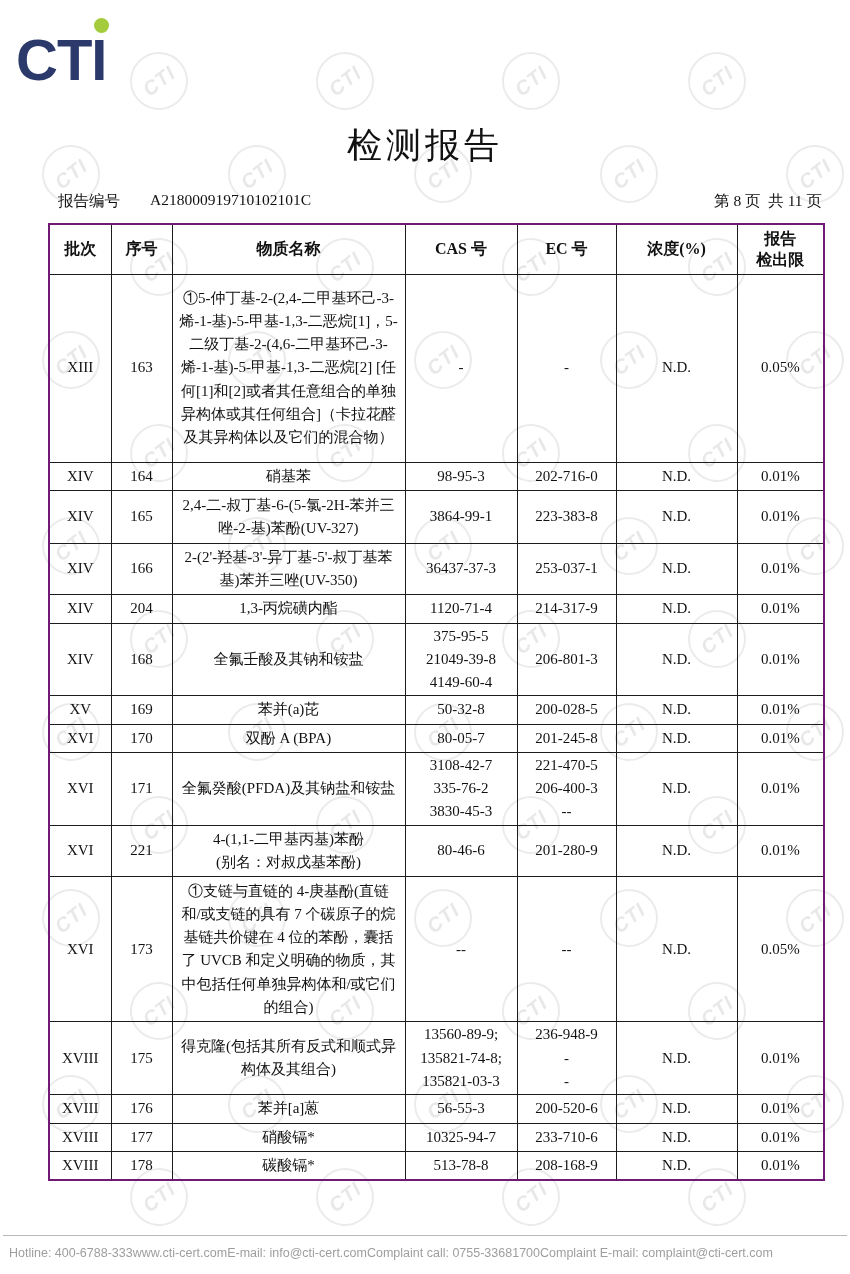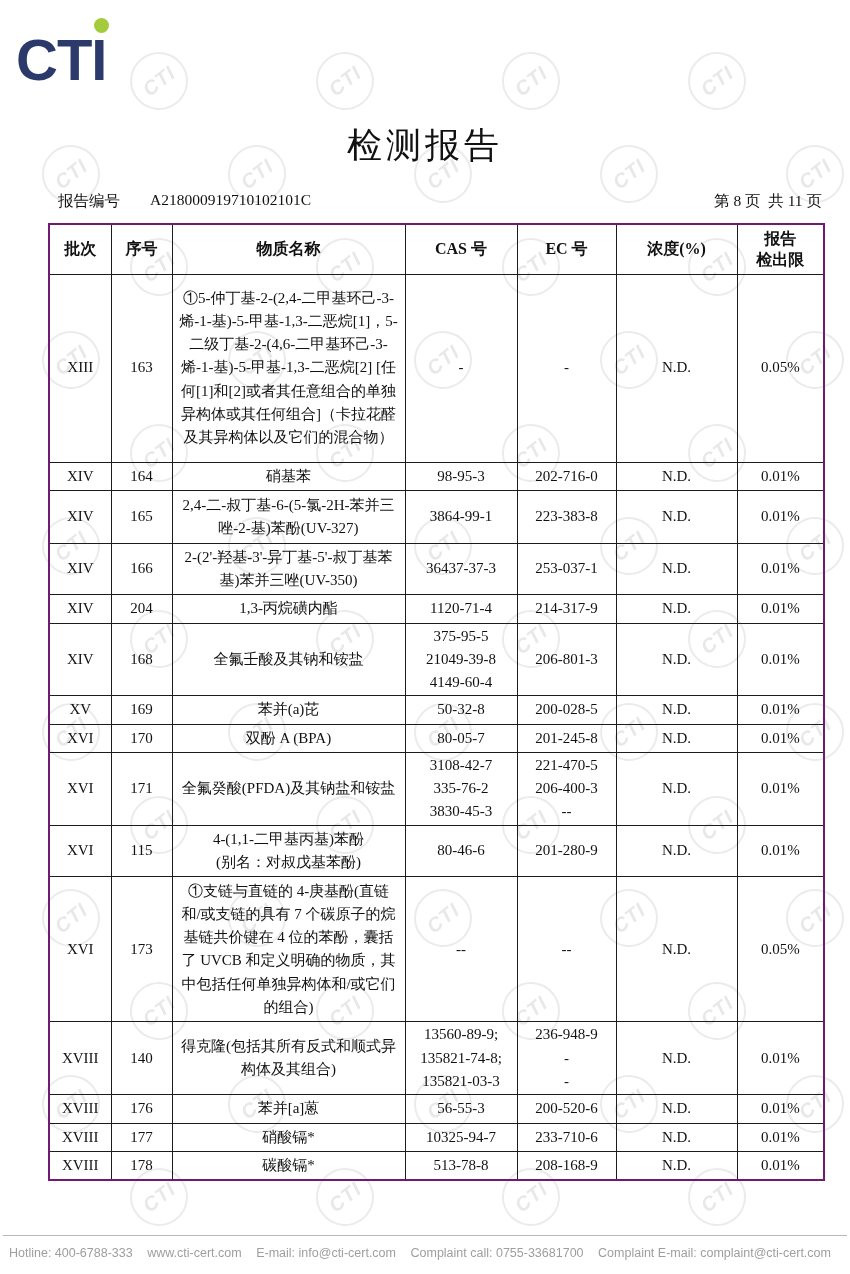--- a/index.html
+++ b/index.html
@@ -81,21 +81,21 @@
     padding: 1px 4px;
     overflow: hidden;
   }
   .report-table th { font-weight: bold; font-size: 16px; line-height: 1.35; height: 50px; }
   .report-table td[data-name="substance-name-cell"] { padding: 2px 6px; }
 
   
   footer { position: absolute; left: 0; right: 0; bottom: 0; z-index: 1; }
   .footer-rule { border-top: 1px solid #b8b8b8; margin: 0 3px 10px 3px; }
   .footer-text {
-    display: flex; justify-content: space-between;
+    display: flex; 
     padding: 0 19px 14px 9px;
     font-family: "Liberation Sans", sans-serif;
     font-size: 12.5px; color: #9e9e9e; white-space: nowrap;
   }
   .footer-text span { cursor: default; }
 </style>
 </head>
 <body>
 
 <div class="page" data-name="report-page">
@@ -400,40 +400,40 @@
 335-76-2
 3830-45-3</td>
             <td data-name="ec-cell">221-470-5
 206-400-3
 --</td>
             <td data-name="concentration-cell">N.D.</td>
             <td data-name="limit-cell">0.01%</td>
           </tr>
           <tr data-name="table-row" style="height: 47px;">
             <td data-name="batch-cell">XVI</td>
-            <td data-name="serial-cell">115</td>
+            <td data-name="serial-cell">221</td>
             <td data-name="substance-name-cell">4-(1,1-二甲基丙基)苯酚
 (别名：对叔戊基苯酚)</td>
             <td data-name="cas-cell">80-46-6</td>
             <td data-name="ec-cell">201-280-9</td>
             <td data-name="concentration-cell">N.D.</td>
             <td data-name="limit-cell">0.01%</td>
           </tr>
           <tr data-name="table-row" style="height: 145px;">
             <td data-name="batch-cell">XVI</td>
             <td data-name="serial-cell">173</td>
             <td data-name="substance-name-cell">①支链与直链的 4-庚基酚(直链和/或支链的具有 7 个碳原子的烷基链共价键在 4 位的苯酚，囊括了 UVCB 和定义明确的物质，其中包括任何单独异构体和/或它们的组合)</td>
             <td data-name="cas-cell">--</td>
             <td data-name="ec-cell">--</td>
             <td data-name="concentration-cell">N.D.</td>
             <td data-name="limit-cell">0.05%</td>
           </tr>
           <tr data-name="table-row" style="height: 73px;">
             <td data-name="batch-cell">XVIII</td>
-            <td data-name="serial-cell">140</td>
+            <td data-name="serial-cell">175</td>
             <td data-name="substance-name-cell">得克隆(包括其所有反式和顺式异构体及其组合)</td>
             <td data-name="cas-cell">13560-89-9;
 135821-74-8;
 135821-03-3</td>
             <td data-name="ec-cell">236-948-9
 -
 -</td>
             <td data-name="concentration-cell">N.D.</td>
             <td data-name="limit-cell">0.01%</td>
           </tr>

